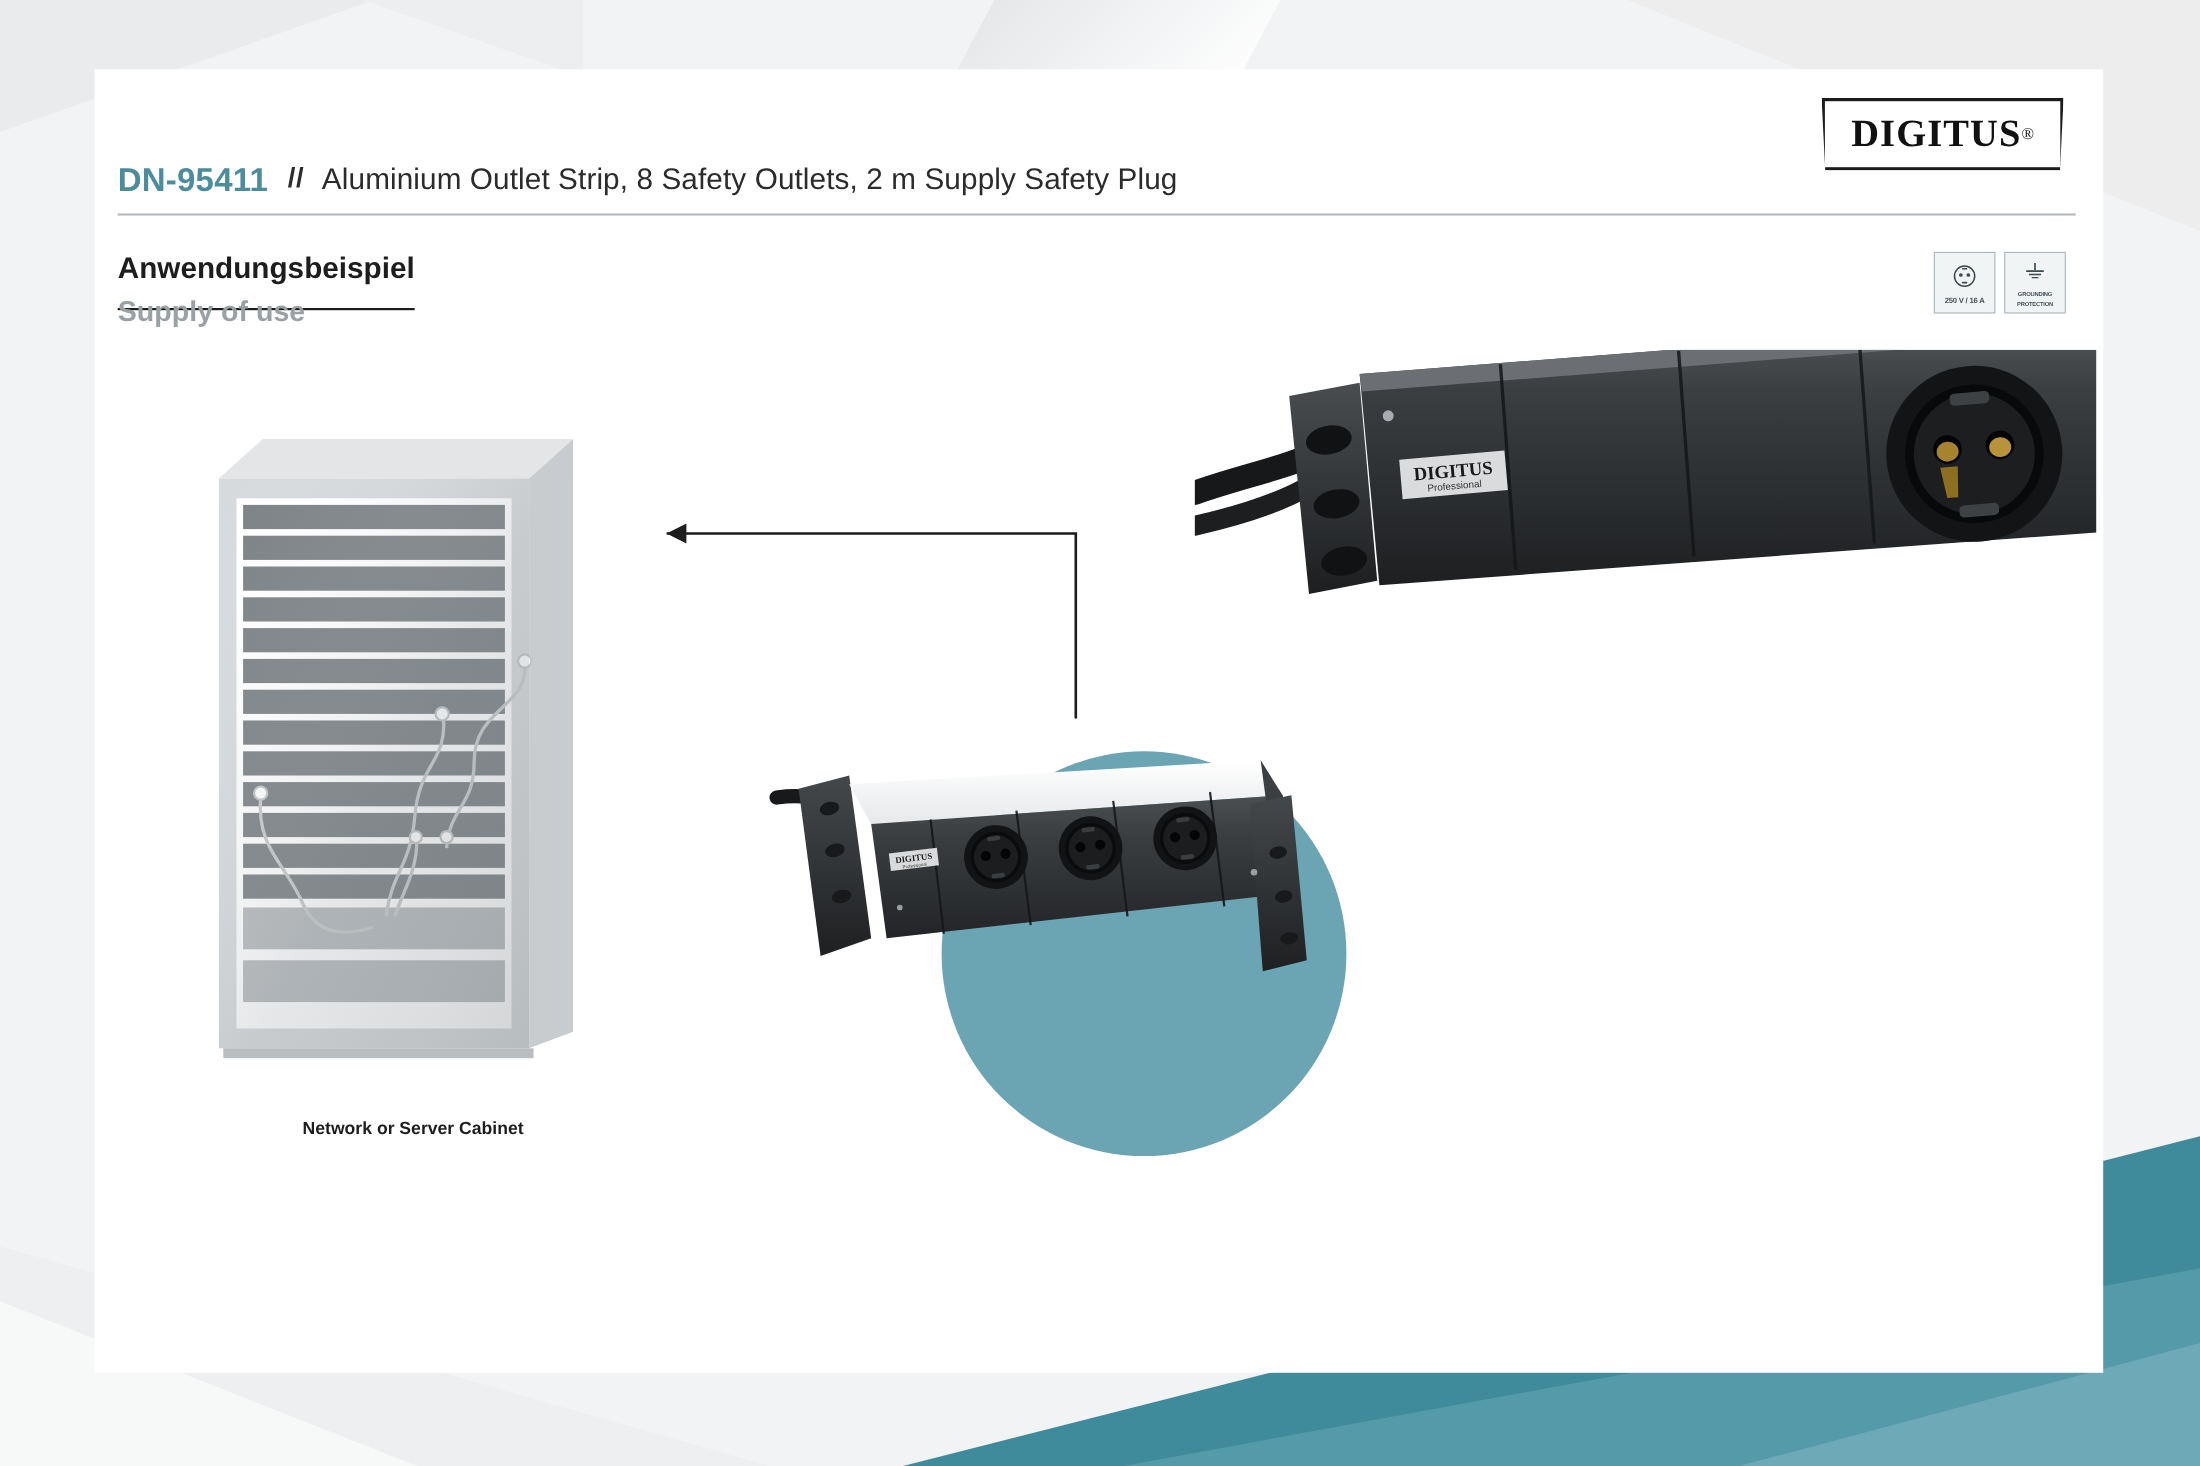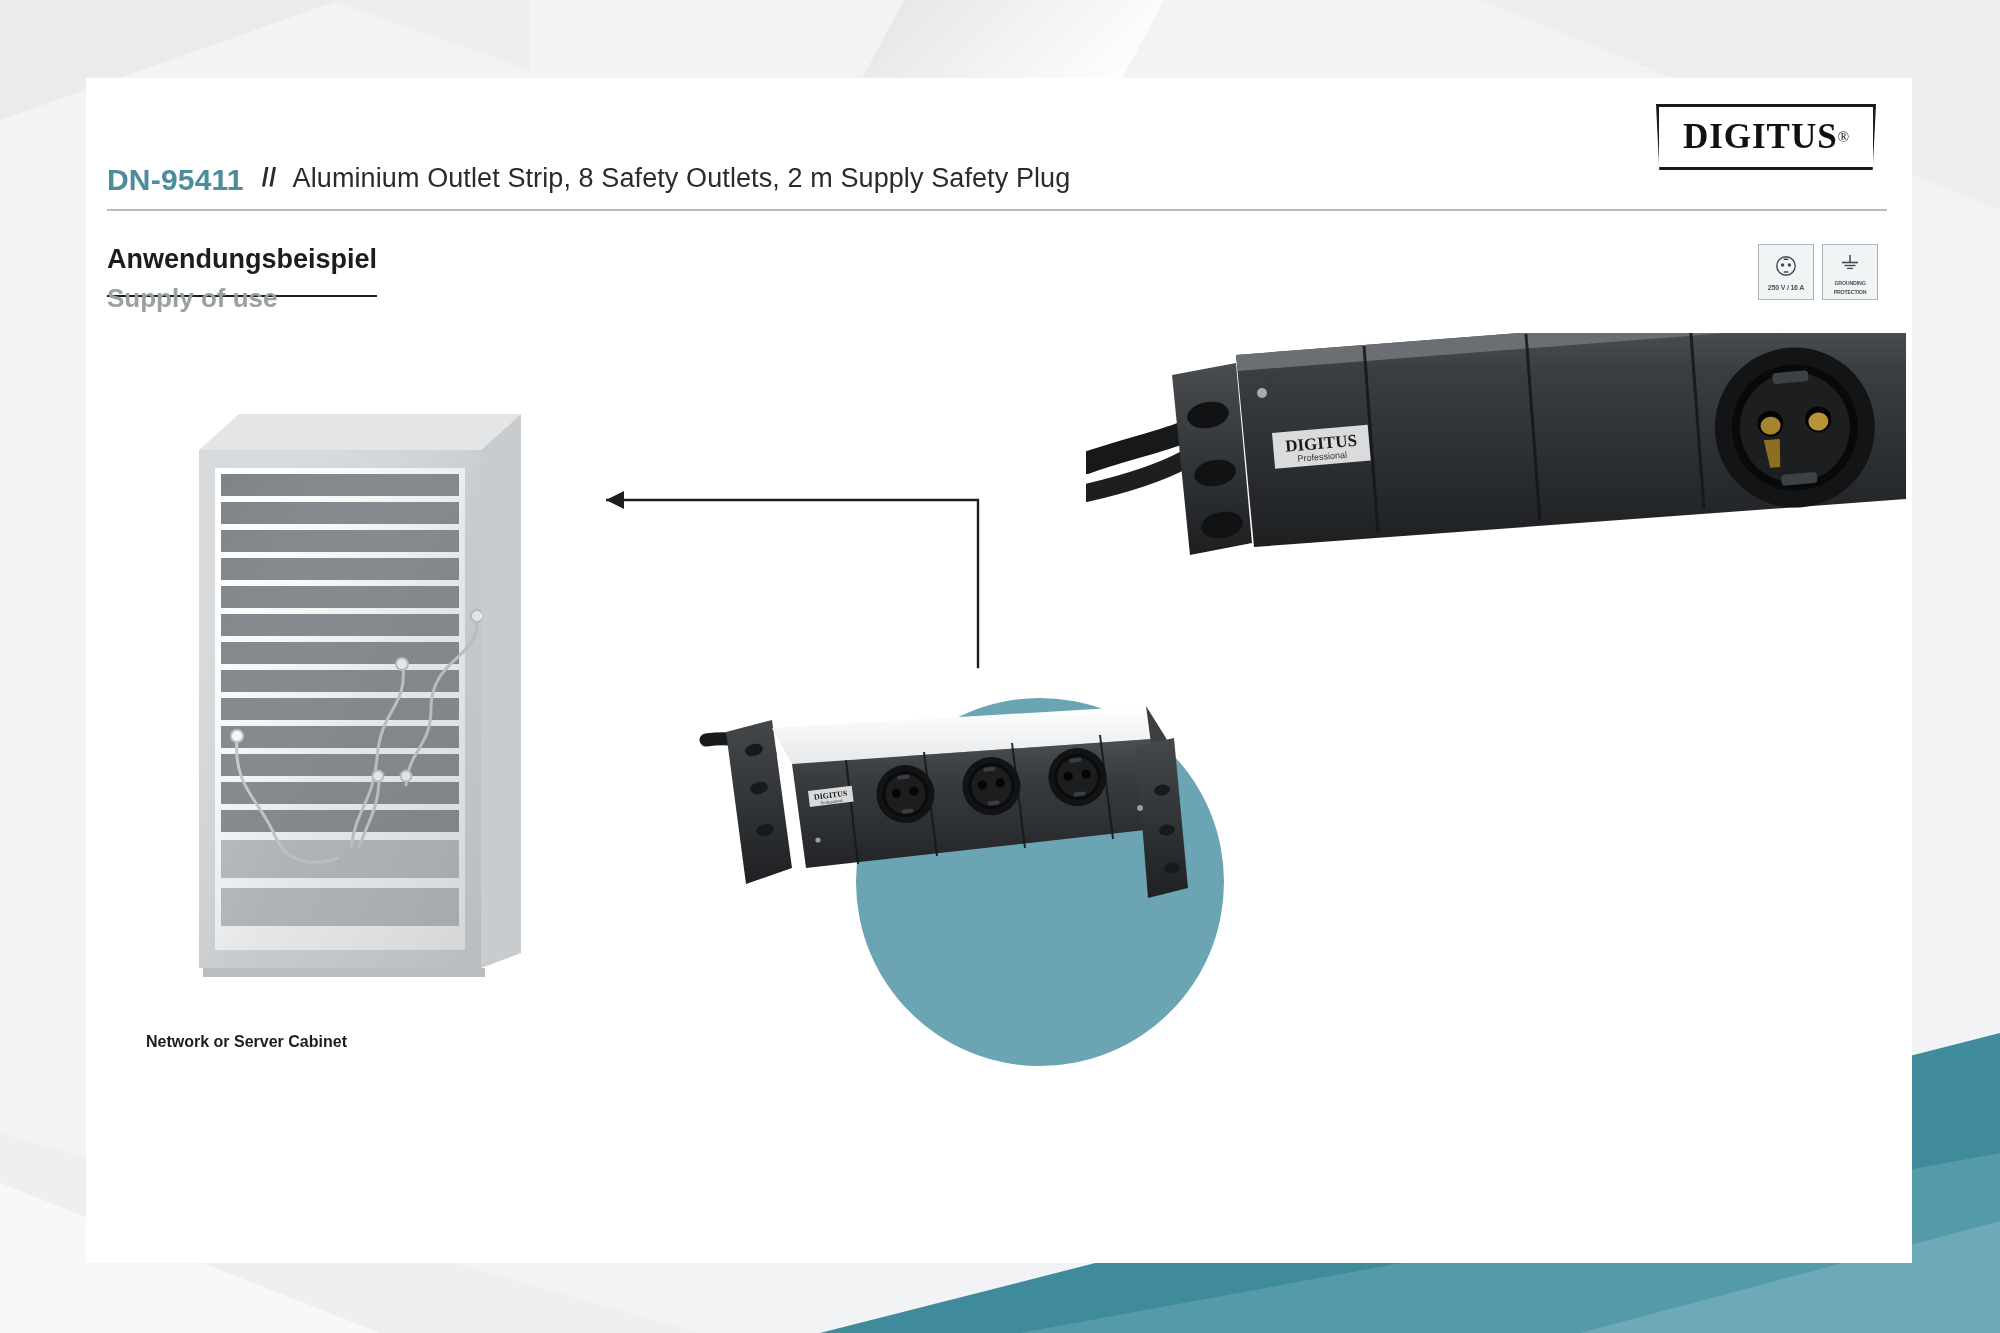--- a/index.html
+++ b/index.html
@@ -85,21 +85,21 @@
     width: 260px; height: 90px;
     background: linear-gradient(115deg, #e4e6e7 0%, #f4f5f6 60%, #ffffff 100%);
     transform: skewX(-28deg);
     opacity: 0.9;
   }
 
   
   .sheet {
     position: absolute;
     left: 86px;
-    top: 78px;
+    top: 63px;
     width: 1826px;
     height: 1185px;
     background: #ffffff;
     box-shadow: 0 0 0 0 rgba(0,0,0,0);
   }
 
   
   .logo-box {
     position: absolute;
     right: 36px;
@@ -218,21 +218,21 @@
     left: 95px;
     top: 330px;
     width: 360px;
     height: 600px;
   }
   .cabinet-caption {
     position: absolute;
     left: 60px;
     top: 955px;
     width: 330px;
-    text-align: left;
+    text-align: right;
     font-size: 16px;
     font-weight: bold;
     color: #1d1d1d;
   }
 
   
   .circle {
     position: absolute;
     left: 770px;
     top: 620px;

